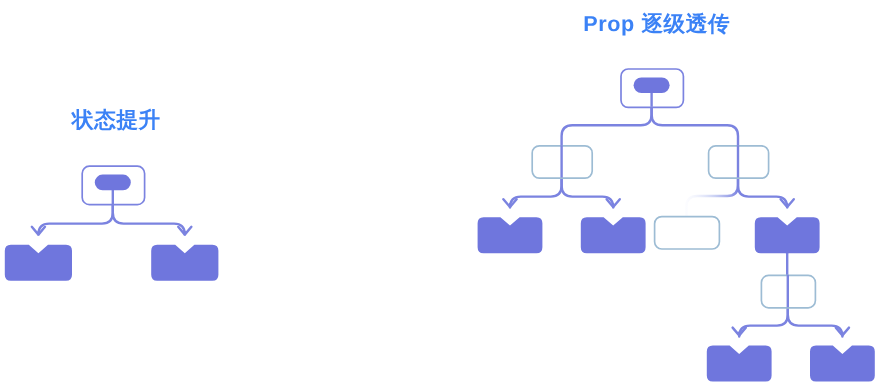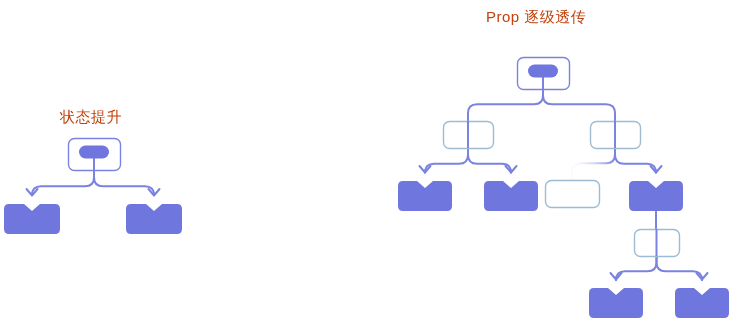--- a/index.html
+++ b/index.html
@@ -16,27 +16,27 @@
   }
   #canvas-root {
     position: absolute;
     left: 0;
     top: 0;
     width: 741px;
     height: 325px;
   }
   .diagram-title {
     position: absolute;
-    font-size: 15px;
-    color: #c2410c;
+    font-size: 18px;
+    color: #3b82f6;
     letter-spacing: 0.5px;
     white-space: nowrap;
-    font-weight: 400;
+    font-weight: 700;
   }
-  #title-left  { left: 60px;  top: 88px; margin-top: 20px; }
+  #title-left  { left: 60px;  top: 88px; }
   #title-right { left: 486px; top: 8px;  }
   svg { display: block; }
 </style>
 </head>
 <body>
 
 <div id="canvas-root">
 
   <div class="diagram-title" id="title-left">状态提升</div>
 

